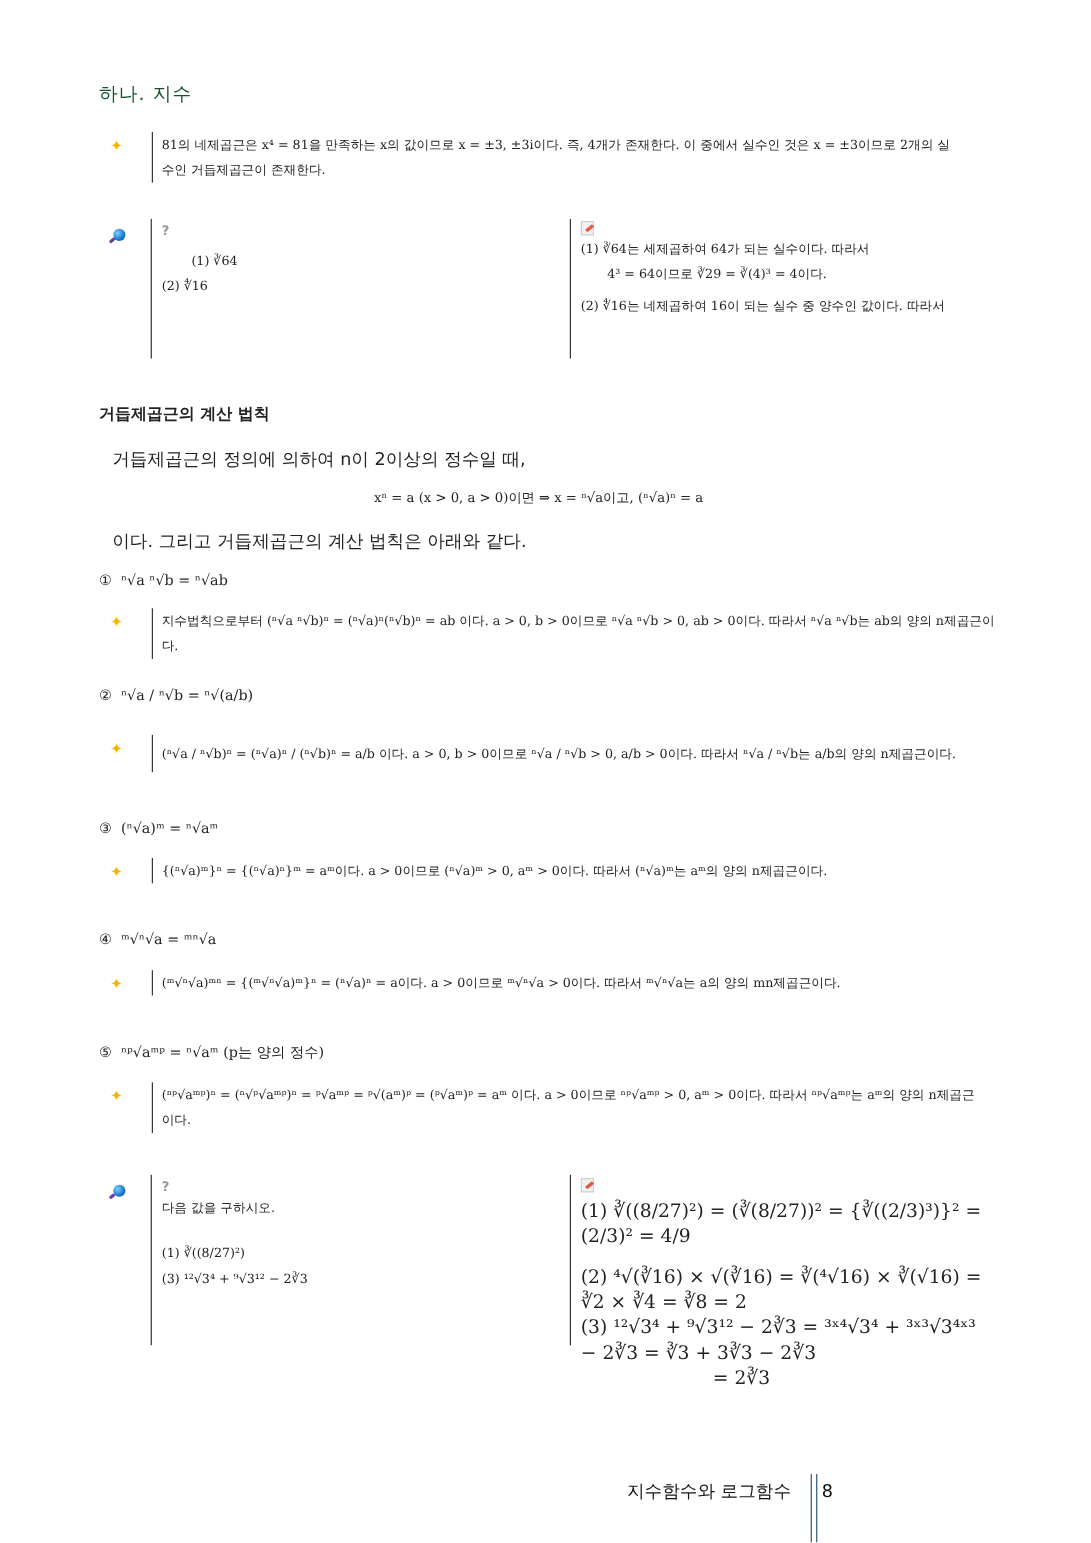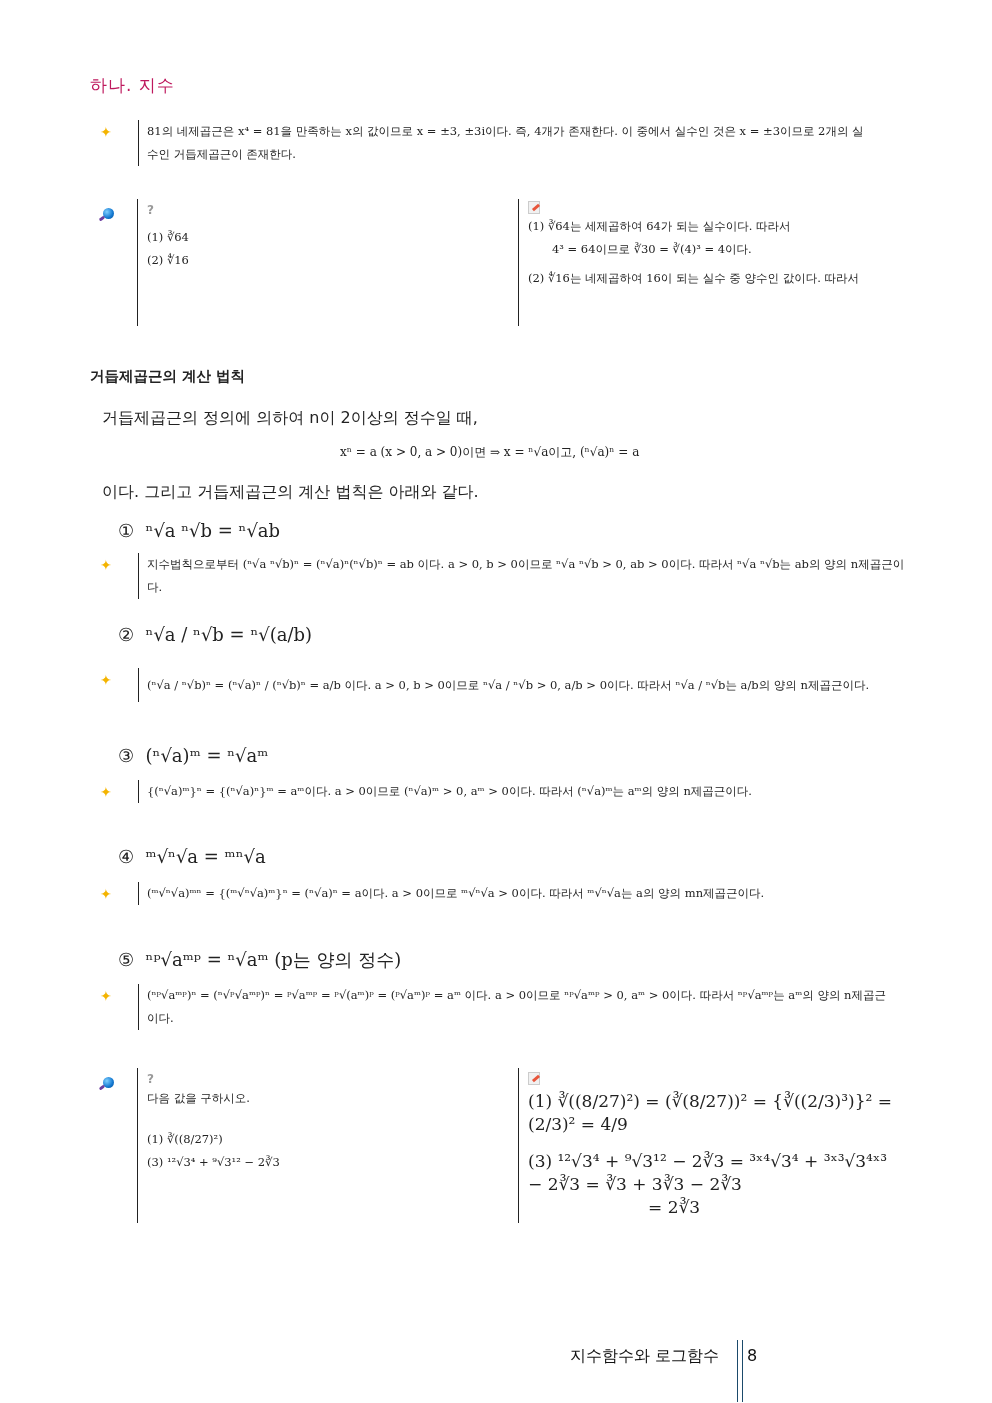--- a/index.html
+++ b/index.html
@@ -1,39 +1,39 @@
 <!DOCTYPE html>
 <html><head>
 <meta charset="utf-8">
 <style>
   html, body { margin:0; padding:0; background:#ffffff; }
   body { width:992px; height:1403px; position:relative; overflow:hidden;
          font-family:"DejaVu Sans", sans-serif; color:#222; }
   .math { font-family:"DejaVu Serif", serif; font-style:normal; }
   .abs { position:absolute; }
-  .h1 { left:90px; top:74px; font-size:17px; color:#be185d; letter-spacing:1px; }
+  .h1 { left:90px; top:74px; font-size:17px; color:#14532d; letter-spacing:1px; }
   .note { position:absolute; left:100px; display:flex; }
   .note .ico { width:38px; flex:none; padding-top:2px; }
   .note .bar { border-left:1.5px solid #222; padding-left:8px; font-size:11.5px; line-height:23px; }
   .sparkle { color:#f4b400; font-size:14px; }
   .pin { display:inline-block; width:11px; height:11px; border-radius:50%;
          background:radial-gradient(circle at 35% 35%, #7fd0ff, #1277d0 60%, #0a4f93);
          position:relative; }
   .pin::after { content:""; position:absolute; left:-4px; top:9px; width:6px; height:3px;
          background:#6b3fa0; transform:rotate(-40deg); border-radius:2px; }
   .qmark { color:#999; font-size:12px; font-weight:bold; }
   .pencil { display:inline-block; width:10px; height:11px; background:#f1f1f1;
             border:1px solid #ccc; position:relative; }
   .pencil::after { content:""; position:absolute; left:3px; top:4px; width:8px; height:3px;
             background:#e8553b; transform:rotate(-40deg); }
   .box { position:absolute; font-size:11.5px; line-height:23px; }
   .box .vline { position:absolute; left:0; top:0; bottom:0; border-left:1.5px solid #222; }
   .h2 { left:90px; top:367px; font-size:14.5px; font-weight:bold; }
   .p { left:102px; font-size:16px; }
-  .rule { left:90px; font-size:18px;margin-left:28px; }
+  .rule { left:90px; font-size:13px; }
   .center-eq { left:340px; top:444px; font-size:12px; }
   .footer-t { left:570px; top:1346px; font-size:16px; color:#111; }
   .footer-n { left:747px; top:1346px; font-size:16px; color:#111; }
   .footer-bar { left:737px; top:1340px; width:4px; height:62px;
                 border-left:1.5px solid #1b4a6b; border-right:1.5px solid #1b4a6b; }
   .indent { padding-left:24px; }
 </style>
 </head>
 <body>
 
@@ -45,30 +45,30 @@
     <div class="math">81의 네제곱근은 x⁴ = 81을 만족하는 x의 값이므로 x = ±3, ±3i이다. 즉, 4개가 존재한다. 이 중에서 실수인 것은 x = ±3이므로 2개의 실</div>
     <div>수인 거듭제곱근이 존재한다.</div>
   </div>
 </div>
 
 <div class="abs" style="left:103px;top:204px;"><span class="pin"></span></div>
 <div class="box" style="left:137px;top:199px;width:370px;height:127px;">
   <div class="vline"></div>
   <div style="padding-left:10px;">
     <div class="qmark">?</div>
-    <div class="math" style="margin-top:4px;">(1) ∛64</div>
+    <div class="math" style="margin-top:4px;margin-left:27px;">(1) ∛64</div>
     <div class="math">(2) ∜16</div>
   </div>
 </div>
 <div class="box" style="left:518px;top:199px;width:380px;height:127px;">
   <div class="vline"></div>
   <div style="padding-left:10px;">
     <div style="height:16px;"><span class="pencil"></span></div>
     <div class="math">(1) ∛64는 세제곱하여 64가 되는 실수이다. 따라서</div>
-    <div class="math indent">4³ = 64이므로 ∛30 = ∛(4)³ = 4이다.</div>
+    <div class="math indent">4³ = 64이므로 ∛29 = ∛(4)³ = 4이다.</div>
     <div class="math" style="margin-top:6px;">(2) ∜16는 네제곱하여 16이 되는 실수 중 양수인 값이다. 따라서</div>
   </div>
 </div>
 
 <div class="abs h2">거듭제곱근의 계산 법칙</div>
 <div class="abs p" style="top:408px;">거듭제곱근의 정의에 의하여 n이 2이상의 정수일 때,</div>
 <div class="abs center-eq math">xⁿ = a (x &gt; 0, a &gt; 0)이면 ⇒ x = ⁿ√a이고, (ⁿ√a)ⁿ = a</div>
 <div class="abs p" style="top:482px;">이다. 그리고 거듭제곱근의 계산 법칙은 아래와 같다.</div>
 
 <div class="abs rule math" style="top:520px;">
@@ -127,20 +127,21 @@
     <div style="margin-top:-4px;">다음 값을 구하시오.</div>
     <div class="math" style="margin-top:18px;">(1) ∛((8/27)²)</div>
     <div class="math">(3) ¹²√3⁴ + ⁹√3¹² − 2∛3</div>
   </div>
 </div>
 <div class="box" style="left:518px;top:1068px;width:380px;height:155px;">
   <div class="vline"></div>
   <div style="padding-left:10px;font-size:17px;">
     <div style="height:16px;"><span class="pencil"></span></div>
     <div class="math" style="margin-top:6px;margin-bottom:14px;">(1) ∛((8/27)²) = (∛(8/27))² = {∛((2/3)³)}² = (2/3)² = 4/9</div>
+    <div class="math">(2) ⁴√(∛16) × √(∛16) = ∛(⁴√16) × ∛(√16) = ∛2 × ∛4 = ∛8 = 2</div>
     <div class="math">(3) ¹²√3⁴ + ⁹√3¹² − 2∛3 = ³ˣ⁴√3⁴ + ³ˣ³√3⁴ˣ³ − 2∛3 = ∛3 + 3∛3 − 2∛3</div>
     <div class="math" style="padding-left:120px;">= 2∛3</div>
   </div>
 </div>
 
 <div class="abs footer-t">지수함수와 로그함수</div>
 <div class="abs footer-bar"></div>
 <div class="abs footer-n">8</div>
 
 </body></html>

